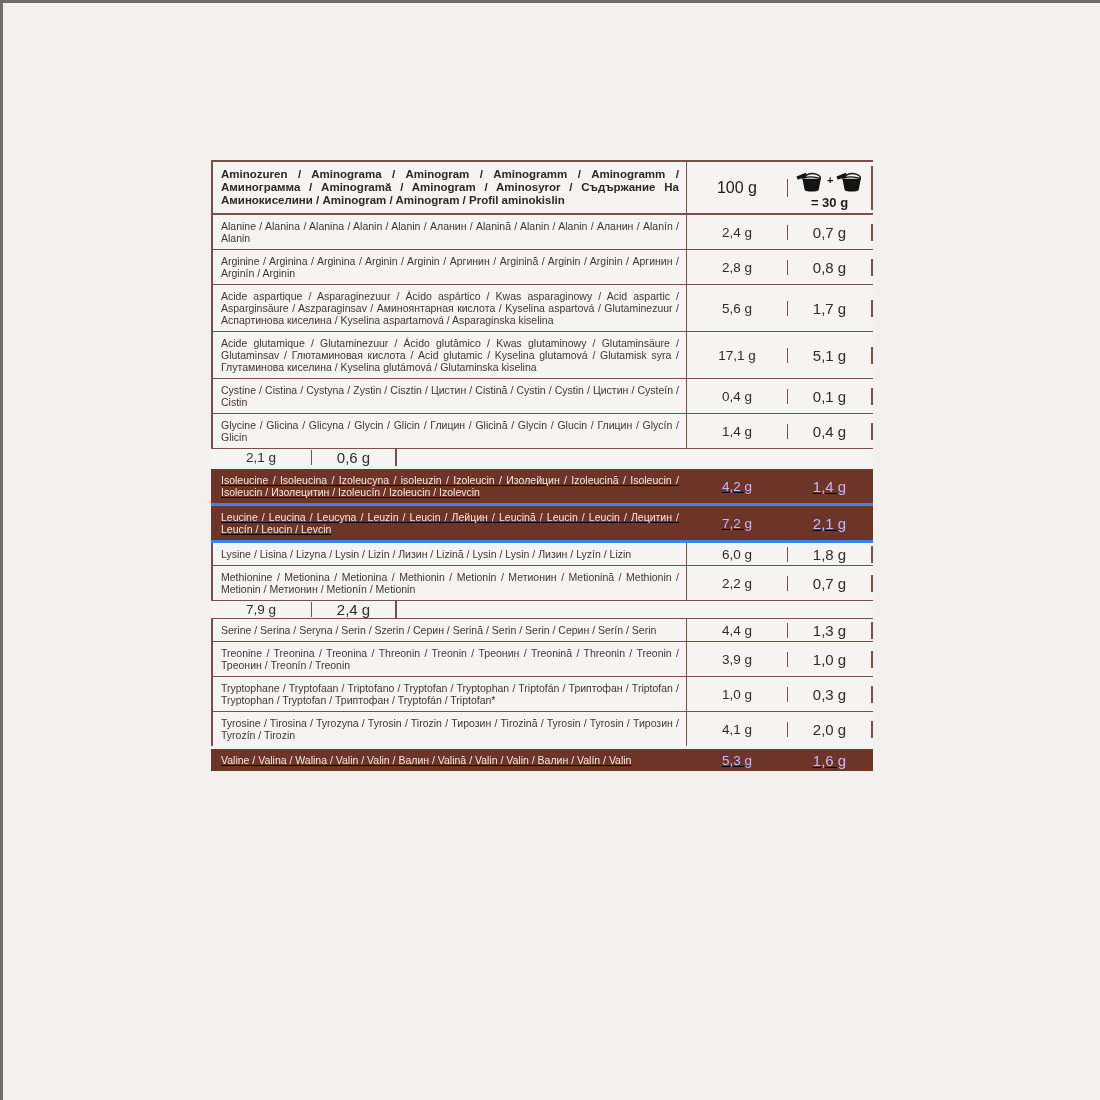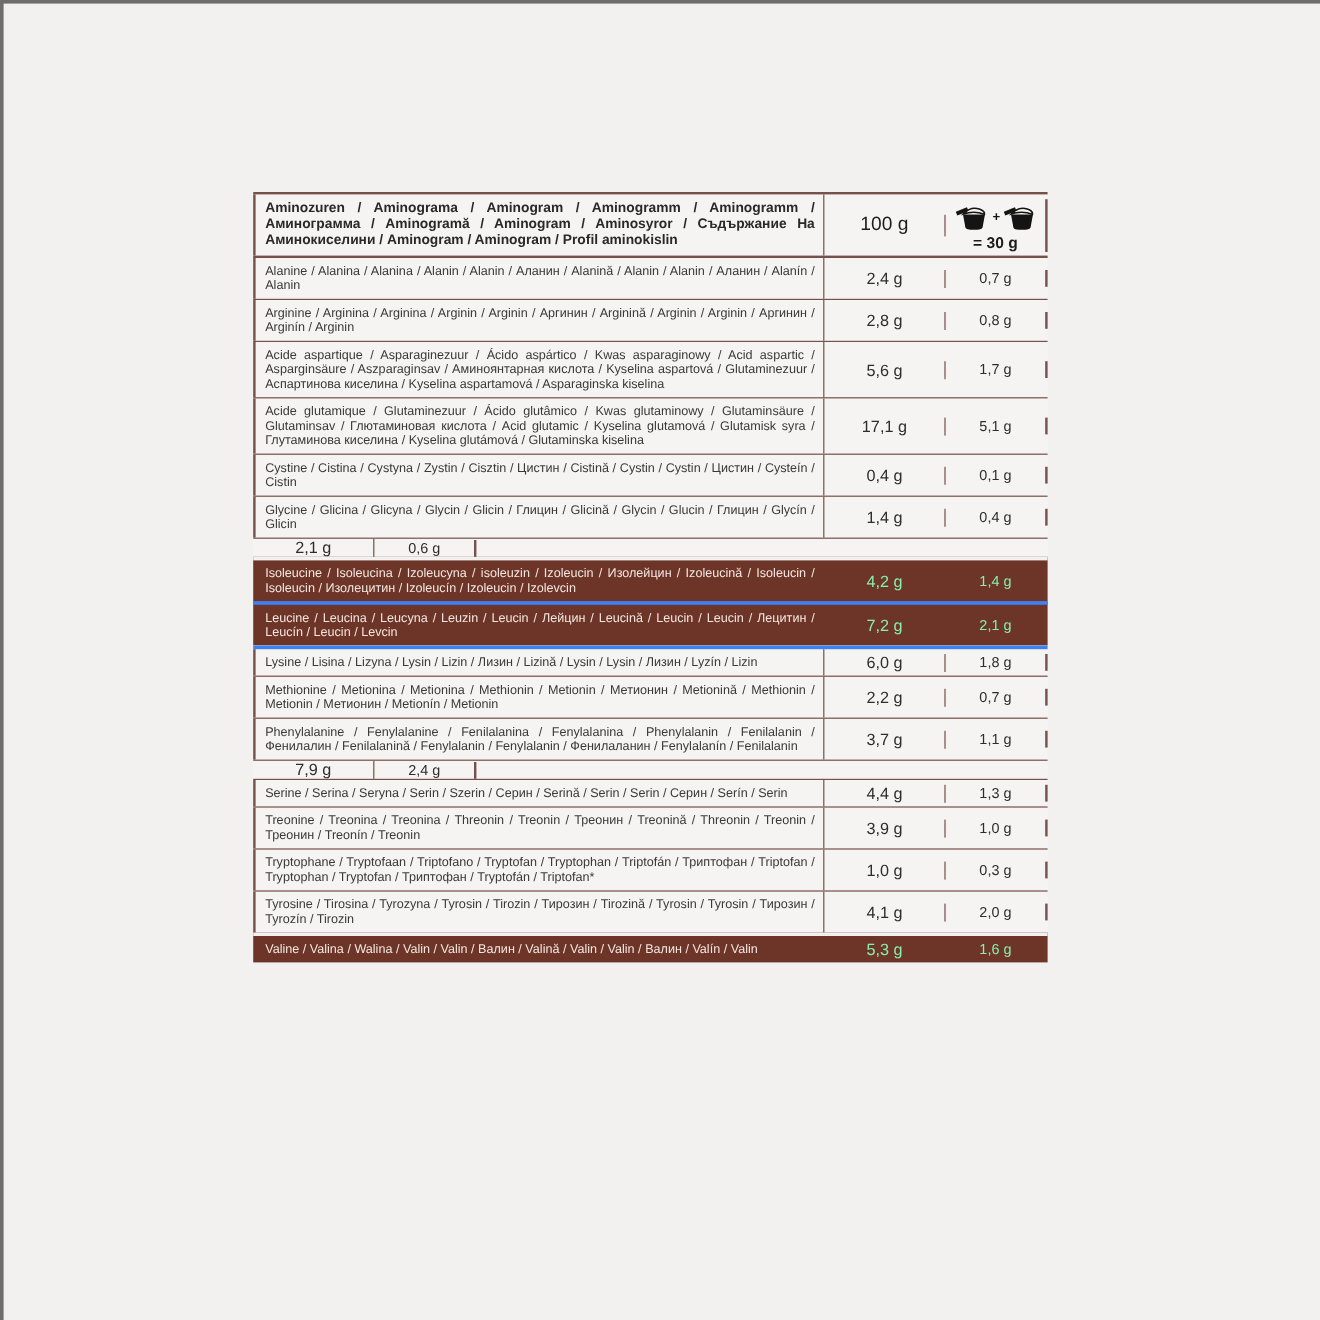--- a/index.html
+++ b/index.html
@@ -33,41 +33,42 @@
   .cell.v100{
     width:101px;
     border-right:1px solid #76504a;
     display:flex;align-items:center;justify-content:center;
     font-size:13.5px;color:#2f2c2b;
   }
   .cell.v30{
     width:85px;
     border-right:2px solid #76504a;
     display:flex;align-items:center;justify-content:center;
-    font-size:12px;color:#2f2c2b;
+    font-size:15px;color:#2f2c2b;
   }
   .row.header .cell.name{
     font-weight:bold;font-size:11.5px;line-height:13px;color:#2b2927;
     display:flex;align-items:center;
     padding-top:6px;padding-bottom:6px;
   }
   .row.header .cell.v100{font-weight:normal;font-size:16px;color:#1e1c1b;}
   .row.header .cell.v30{
     flex-direction:column;justify-content:center;gap:1px;
     font-weight:bold;font-size:13px;color:#1e1c1b;padding-top:4px;
   }
   .scoops{display:flex;align-items:center;}
   .row.hl{
     background:#6d3428;
     border-top:3px solid #f2f1f0;
+    text-decoration:underline;
   }
   .row.hl + .row{border-top:3px solid #3b82f6;}
   .row.hl .cell{border-color:transparent;}
   .row.hl .cell.name{color:#f3e6e0;}
-  .row.hl .cell.v100,.row.hl .cell.v30{color:#86efac;}
+  .row.hl .cell.v100,.row.hl .cell.v30{color:#c4b5fd;}
 </style>
 </head>
 <body>
 
 <div class="frame-top"></div>
 <div class="frame-left"></div>
 
 <div class="tbl">
   <div class="row header">
     <div class="cell name">
@@ -142,25 +143,20 @@
     <div class="cell name">Lysine / Lisina / Lizyna / Lysin / Lizin / Лизин / Lizină / Lysin / Lysin / Лизин / Lyzín / Lizin</div>
     <div class="cell v100">6,0 g</div>
     <div class="cell v30">1,8 g</div>
   </div>
       <div class="row">
     <div class="cell name">Methionine / Metionina / Metionina / Methionin / Metionin / Метионин / Metionină / Methionin / Metionin / Метионин / Metionín / Metionin</div>
     <div class="cell v100">2,2 g</div>
     <div class="cell v30">0,7 g</div>
   </div>
       <div class="row">
-    <div class="cell name">Phenylalanine / Fenylalanine / Fenilalanina / Fenylalanina / Phenylalanin / Fenilalanin / Фенилалин / Fenilalanină / Fenylalanin / Fenylalanin / Фенилаланин / Fenylalanín / Fenilalanin</div>
-    <div class="cell v100">3,7 g</div>
-    <div class="cell v30">1,1 g</div>
-  </div>
-      <div class="row">
     <div class="cell v100">7,9 g</div>
     <div class="cell v30">2,4 g</div>
   </div>
       <div class="row">
     <div class="cell name">Serine / Serina / Seryna / Serin / Szerin / Серин / Serină / Serin / Serin / Серин / Serín / Serin</div>
     <div class="cell v100">4,4 g</div>
     <div class="cell v30">1,3 g</div>
   </div>
       <div class="row">
     <div class="cell name">Treonine / Treonina / Treonina / Threonin / Treonin / Треонин / Treonină / Threonin / Treonin / Треонин / Treonín / Treonin</div>

